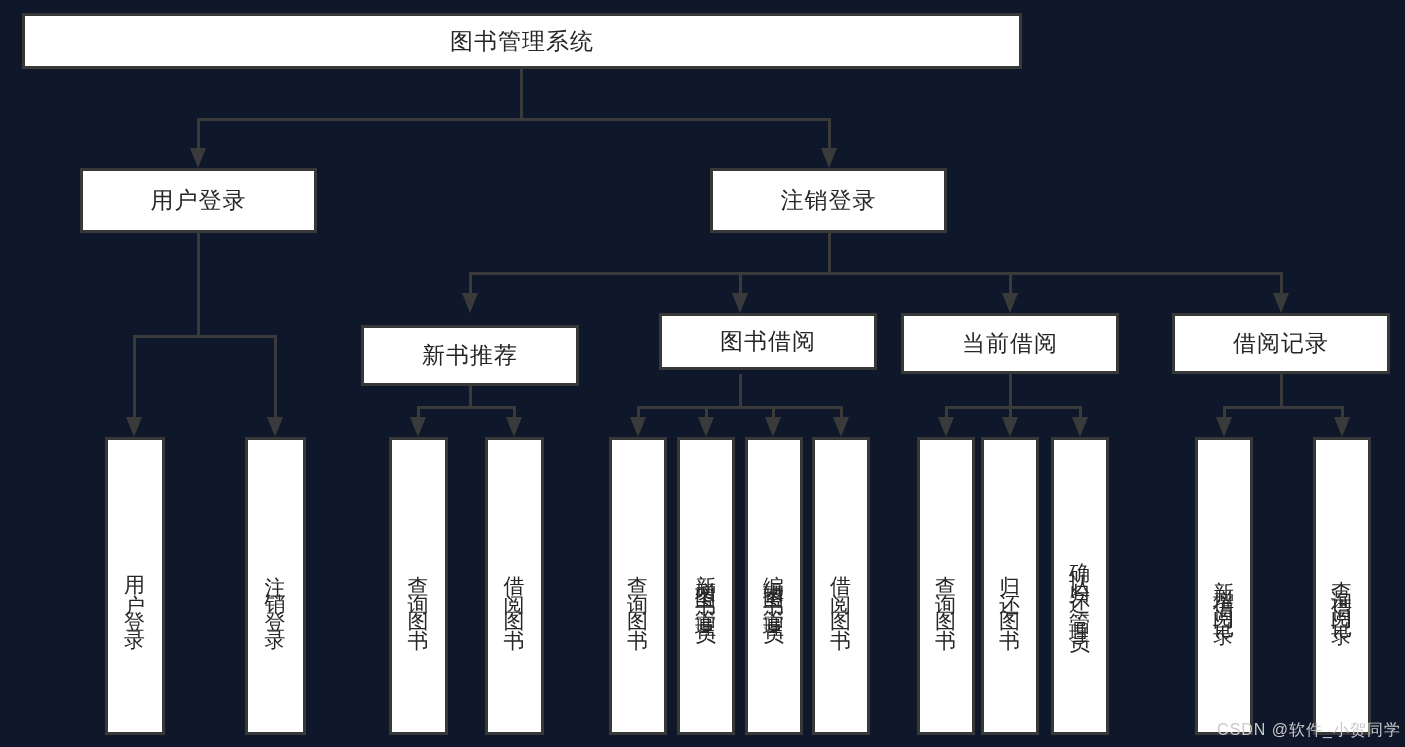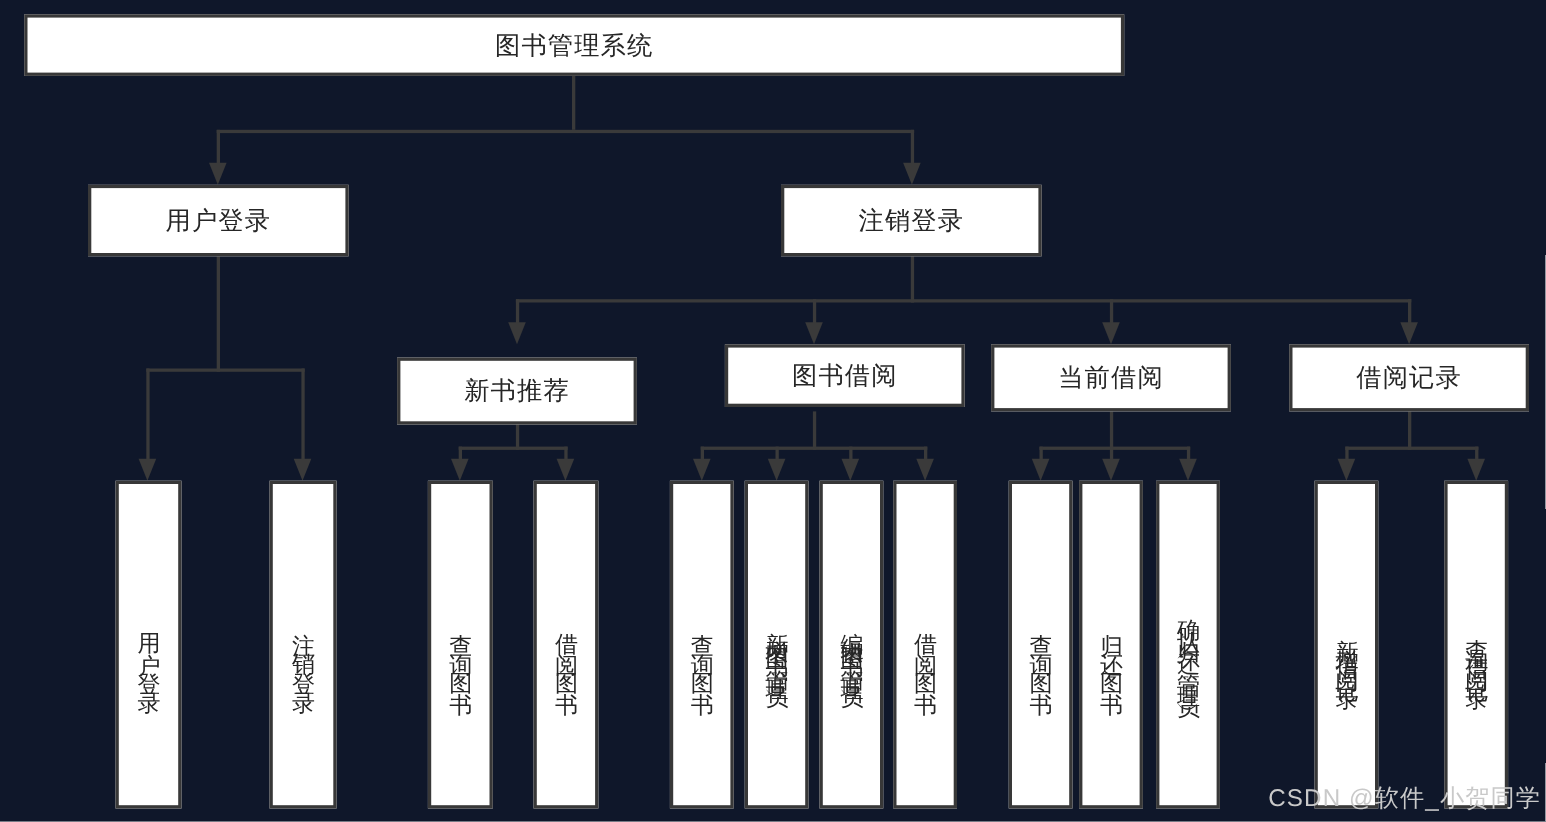--- a/index.html
+++ b/index.html
@@ -40,21 +40,21 @@
   .arw{
     position:absolute;width:0;height:0;
     border-left:8px solid transparent;
     border-right:8px solid transparent;
     border-top:20px solid #3a3a3a;
   }
   
   #wm{
     position:absolute;
     right:4px;bottom:6px;
-    font-size:22px;
+    font-size:16px;
     color:#c9c9c9;
     z-index:10;
     letter-spacing:1px;
   }
 </style>
 </head>
 <body>
 
 <div id="stage">
 

